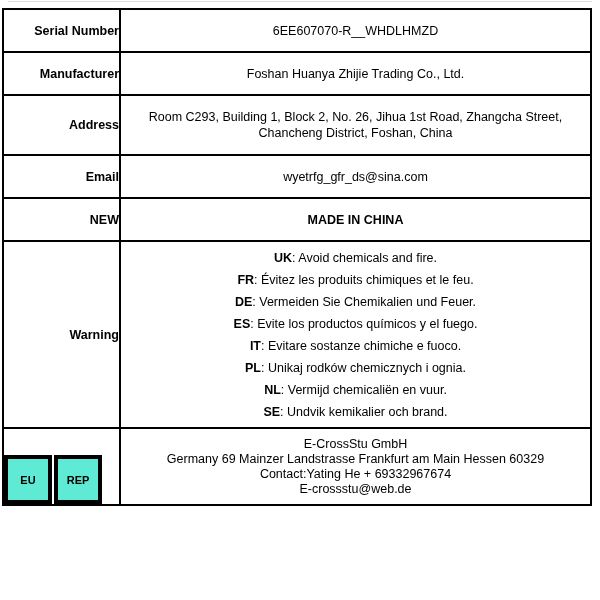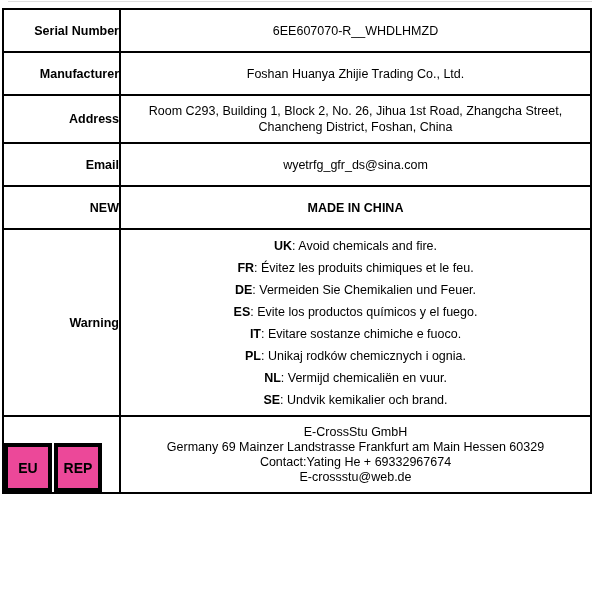--- a/index.html
+++ b/index.html
@@ -43,21 +43,21 @@
     font-weight: 700;
     text-align: right;
     padding-right: 10px;
   }
   td.val {
     text-align: center;
     padding-left: 10px;
     padding-right: 10px;
   }
   tr.r-std  { height: 43px; }
-  tr.r-address { height: 48px; }
+  tr.r-address { height: 60px; }
   .r-address td.val { line-height: 16px; }
   tr.r-warning { height: 187px; }
   tr.r-eurep { height: 76px; }
   td.made-in-china {
     font-weight: 700;
   }
   .warning-cell p.warning-line {
     margin: 8px 16px;
     line-height: 14px;
   }
@@ -72,22 +72,22 @@
     width: max-content;
   }
   .badge-box {
     width: 40px;
     height: 41px;
     border: 4px solid #000000;
     display: flex;
     align-items: center;
     justify-content: center;
     font-weight: 700;
-    font-size: 14px;
-    background: #ec4899;
+    font-size: 11px;
+    background: #5eead4;
     margin-top: 26px;
   }
   .eurep-lines div {
     line-height: 15px;
   }
 </style>
 </head>
 <body>
 
 <div class="artifact-line"></div>

